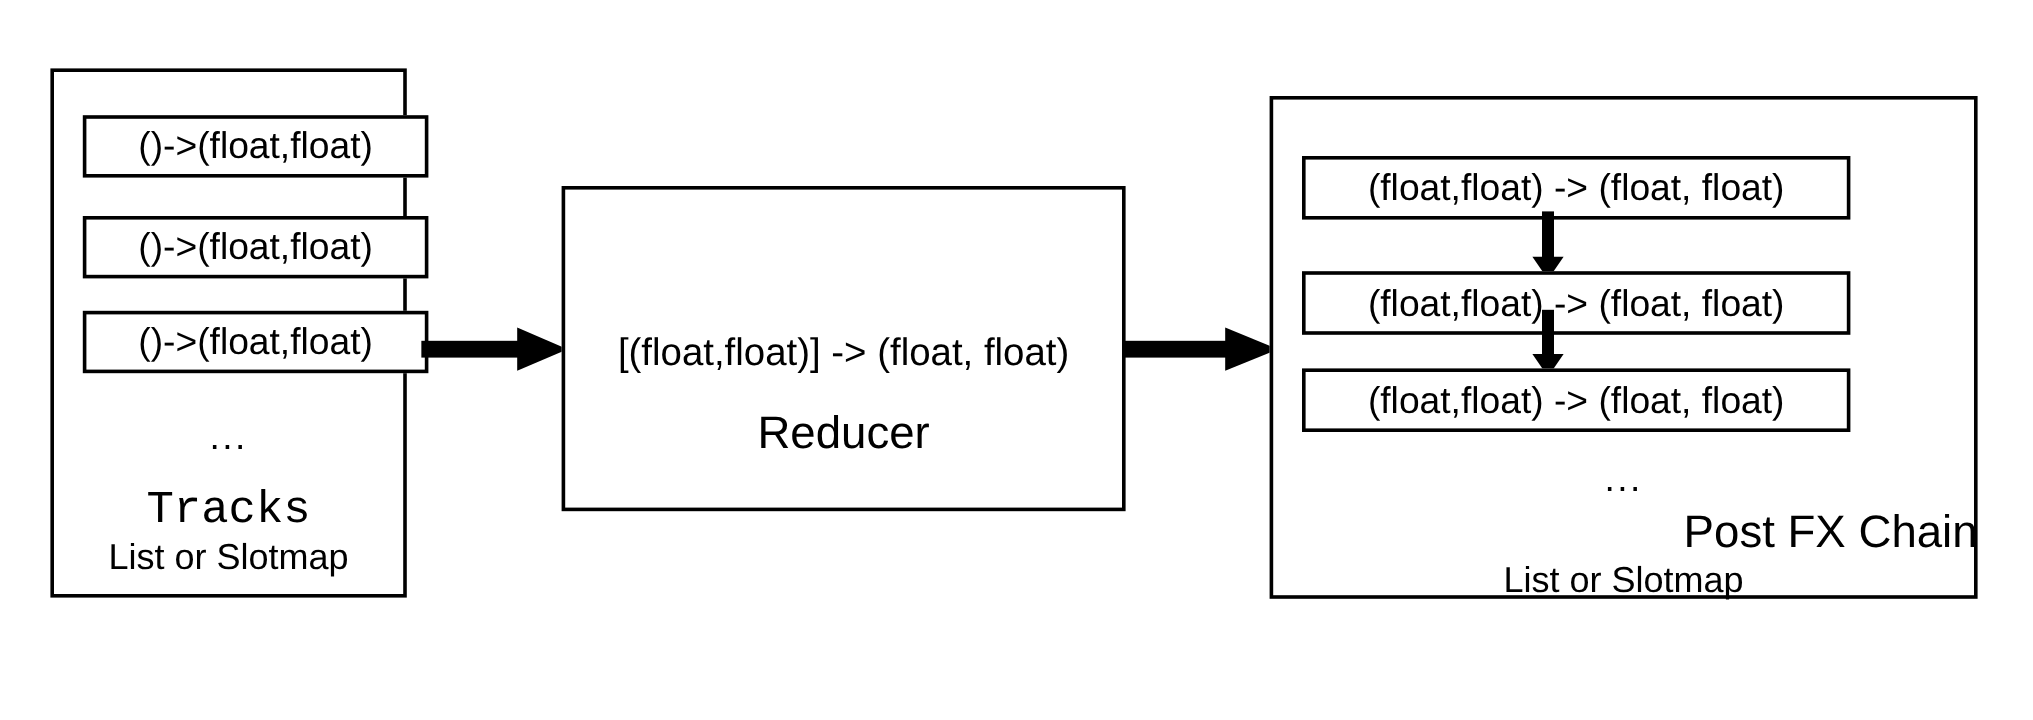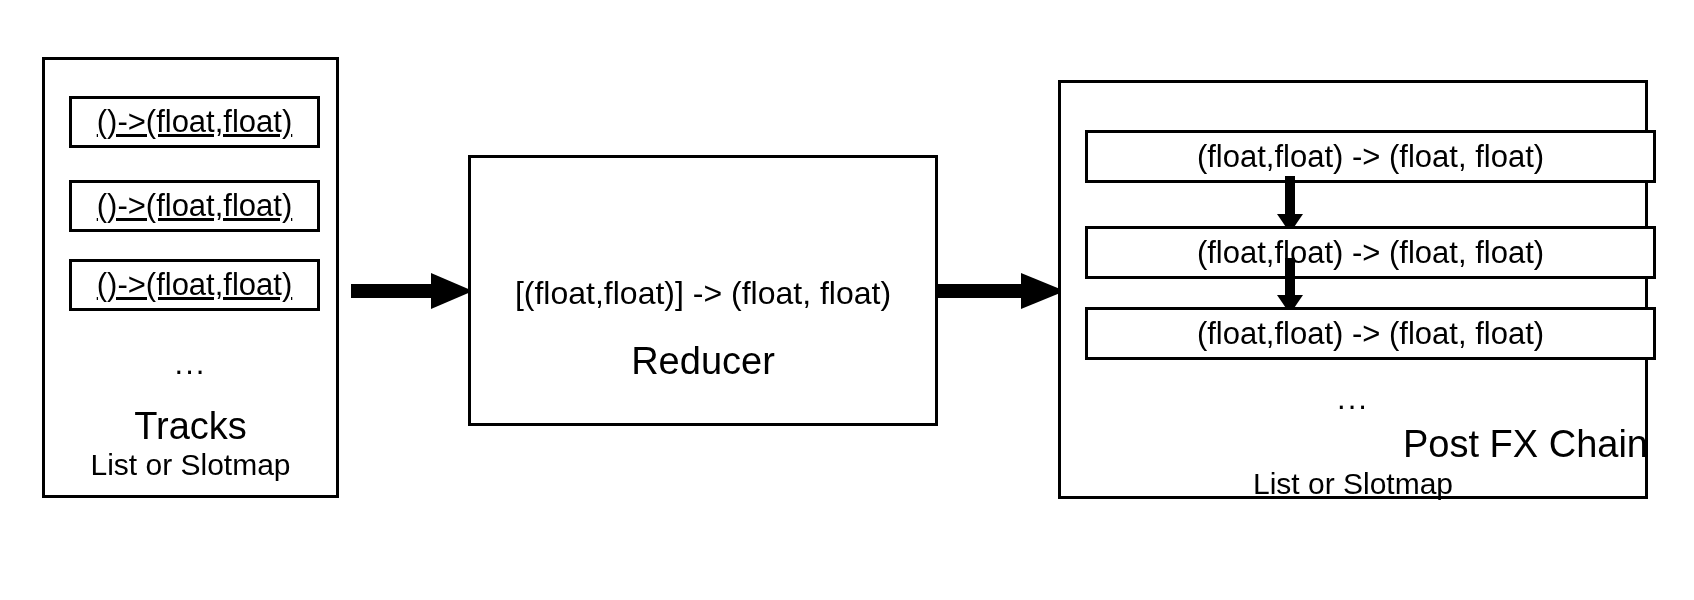--- a/index.html
+++ b/index.html
@@ -45,32 +45,31 @@
     box-sizing: border-box;
     border: 3px solid #000000;
     background: #ffffff;
     display: flex;
     align-items: center;
     justify-content: center;
     white-space: nowrap;
   }
   .track-box {
     left: 69px;
-    width: 251px;
+    width: 288px;
     height: 52px;
     font-size: 31px;
-    text-decoration: underline;
   }
   #track-box-0 { top: 96px; }
   #track-box-1 { top: 180px; }
   #track-box-2 { top: 259px; }
 
   .fx-box {
     left: 1085px;
-    width: 571px;
+    width: 457px;
     height: 53px;
     font-size: 31px;
   }
   #fx-box-0 { top: 130px; }
   #fx-box-1 { top: 226px; }
   #fx-box-2 { top: 307px; }
 
   
   #reducer-box {
     position: absolute;
@@ -120,21 +119,21 @@
     top: 383px;
   }
 
   .panel-title {
     position: absolute;
     text-align: center;
     font-size: 38px;
     line-height: 1;
     white-space: nowrap;
   }
-  #tracks-title { left: 42px; width: 297px; top: 407px; }
+  #tracks-title { left: 42px; width: 297px; top: 407px; font-family: Liberation Mono, monospace; }
   #postfx-title { left: 1058px; width: 590px; top: 425px; text-align: right; }
 
   .panel-subtitle {
     position: absolute;
     text-align: center;
     font-size: 30px;
     line-height: 1;
     white-space: nowrap;
   }
   #tracks-subtitle { left: 42px; width: 297px; top: 450px; }

